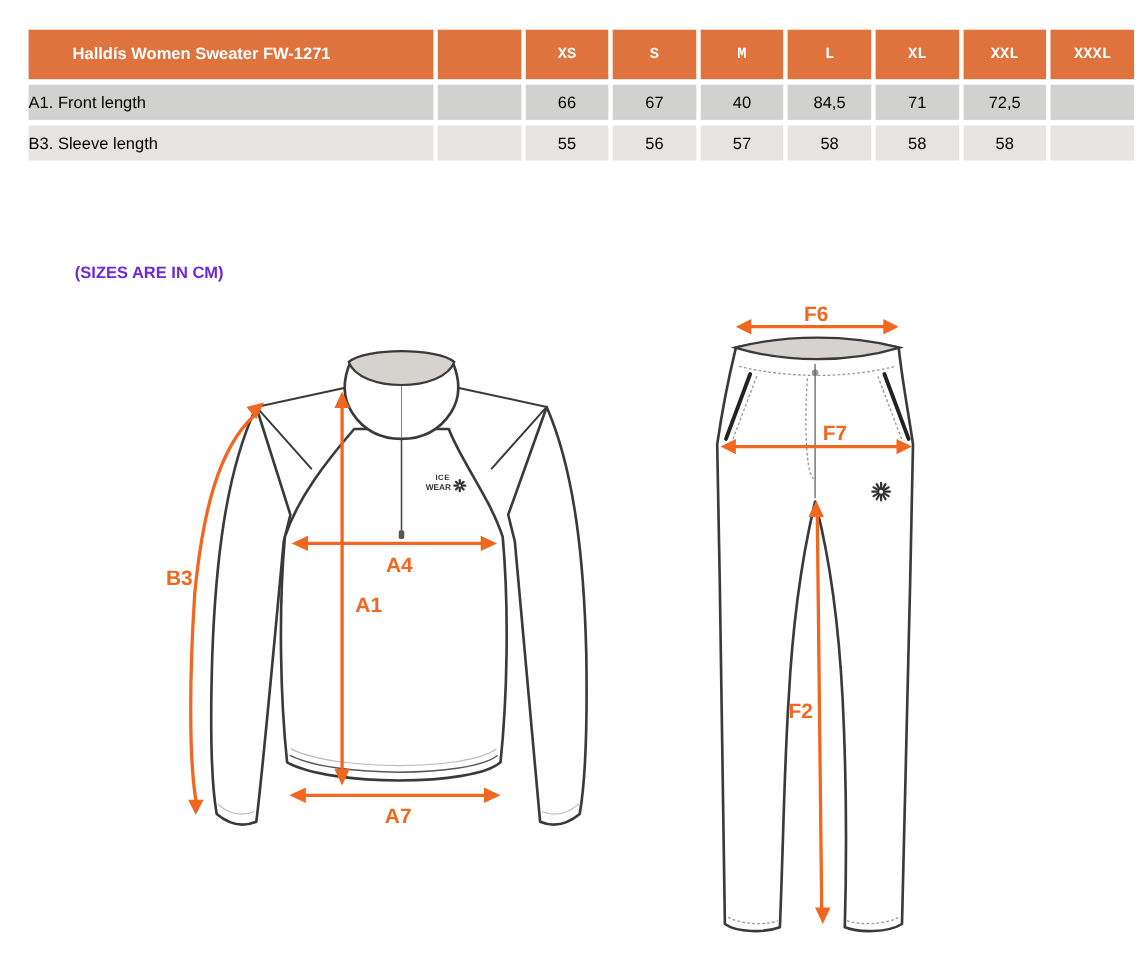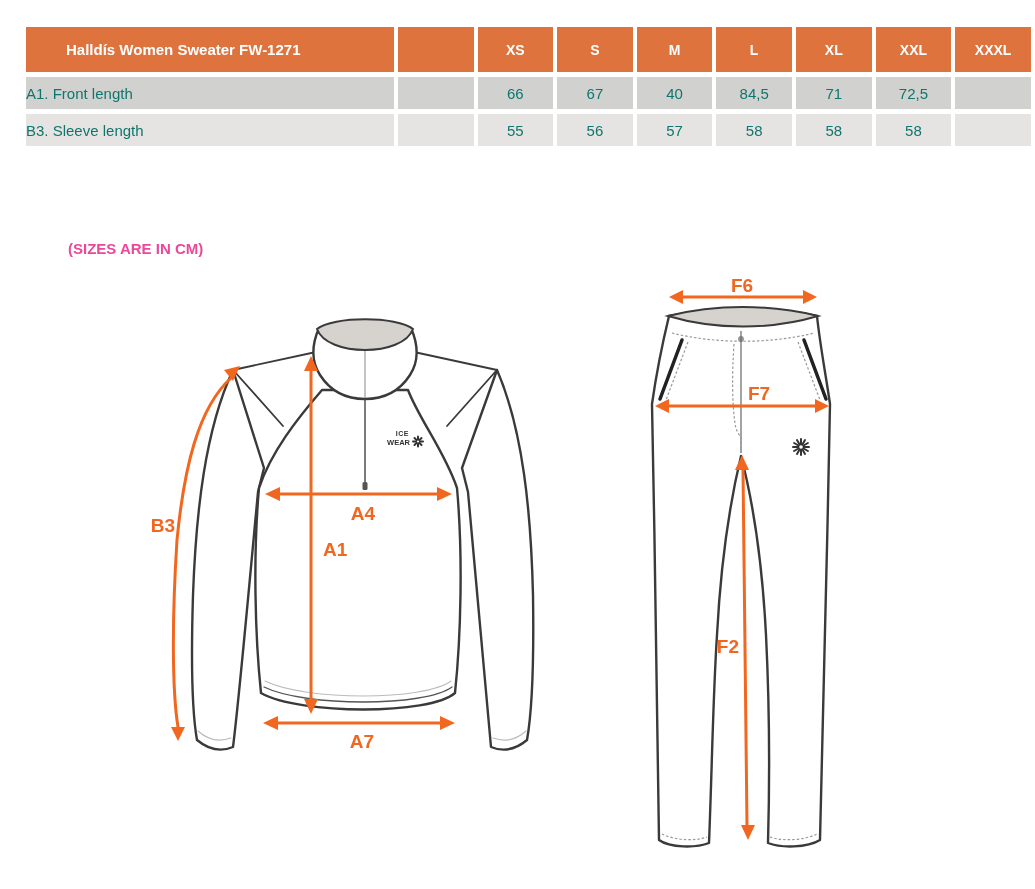--- a/index.html
+++ b/index.html
@@ -4,26 +4,26 @@
 <style>
   html,body{margin:0;padding:0;background:#ffffff;}
   .page{position:relative;width:1035px;height:889px;background:#fff;overflow:hidden;
         font-family:"Liberation Sans",sans-serif;}
   table.size-table{position:absolute;left:22px;top:22px;border-collapse:separate;border-spacing:4px 5px;}
   table.size-table th, table.size-table td{padding:0;margin:0;}
   th.hdr{background:#DF733E;color:#ffffff;font-weight:bold;height:45px;font-size:14px;}
   th.hdr.title-cell{font-size:15px;text-align:left;padding-left:40px;}
   .col-label{width:330px;}
   .col-spacer{width:76px;}
-  .col-size{width:76px;}
-  td{height:32px;font-size:15px;color:#0f766e;text-align:center;}
+  .col-size{width:76px;font-family:Liberation Mono, monospace;}
+  td{height:32px;font-size:15px;color:#000000;text-align:center;}
   td.label-cell{text-align:left;padding-left:40px;}
   tr.row-dark td{background:#D1D1CF;}
   tr.row-light td{background:#E5E4E2;}
-  .note{position:absolute;left:68px;top:240px;color:#ec4899;font-size:15px;font-weight:bold;}
+  .note{position:absolute;left:68px;top:240px;color:#6d28d9;font-size:15px;font-weight:bold;}
   svg.diagram{position:absolute;left:0;top:0;}
   .garment{fill:#ffffff;stroke:#3A3A3A;stroke-width:2.4;stroke-linejoin:round;stroke-linecap:round;}
   .seam{fill:none;stroke:#3A3A3A;stroke-width:1.8;stroke-linecap:round;}
   .thinline{fill:none;stroke:#555555;stroke-width:1.3;stroke-linecap:round;}
   .faint{fill:none;stroke:#BBBBBB;stroke-width:1.1;stroke-linecap:round;}
   .stitch{fill:none;stroke:#999999;stroke-width:1.2;stroke-dasharray:2.5 2;}
   .arrowline{fill:none;stroke:#F2671F;stroke-width:3;stroke-linecap:round;}
   .arrowhead{fill:#F2671F;stroke:none;}
   .mlabel{fill:#F2671F;font-family:"Liberation Sans",sans-serif;font-size:19px;font-weight:bold;}
   .logotext{fill:#333333;font-family:"Liberation Sans",sans-serif;font-weight:bold;}

